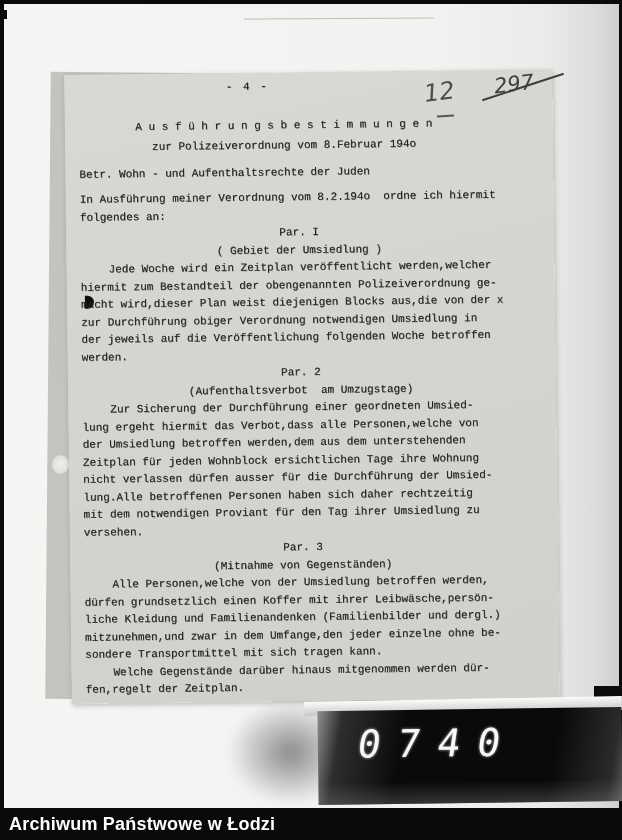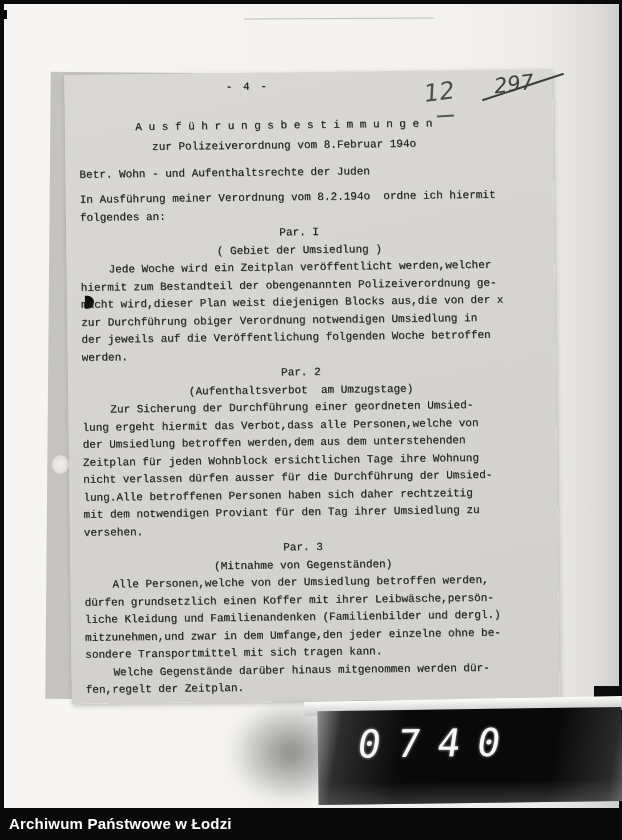--- a/index.html
+++ b/index.html
@@ -113,21 +113,21 @@
     text-shadow:0 0 3px rgba(255,255,255,.75);
   }
   
   .footer-band{
     position:absolute;left:0;top:808px;width:622px;height:32px;
     background:#0a0a0a;
   }
   .footer-label{
     position:absolute;left:9px;top:0;height:32px;line-height:32px;
     font-family:"Liberation Sans", sans-serif;
-    font-size:15px;font-weight:bold;color:#fdfdfd;letter-spacing:.2px;
+    font-size:18px;font-weight:bold;color:#fdfdfd;letter-spacing:.2px;
   }
 </style>
 </head>
 <body>
 
 <div class="backdrop">
   <div class="top-line"></div>
 </div>
 <div class="left-notch"></div>
 

